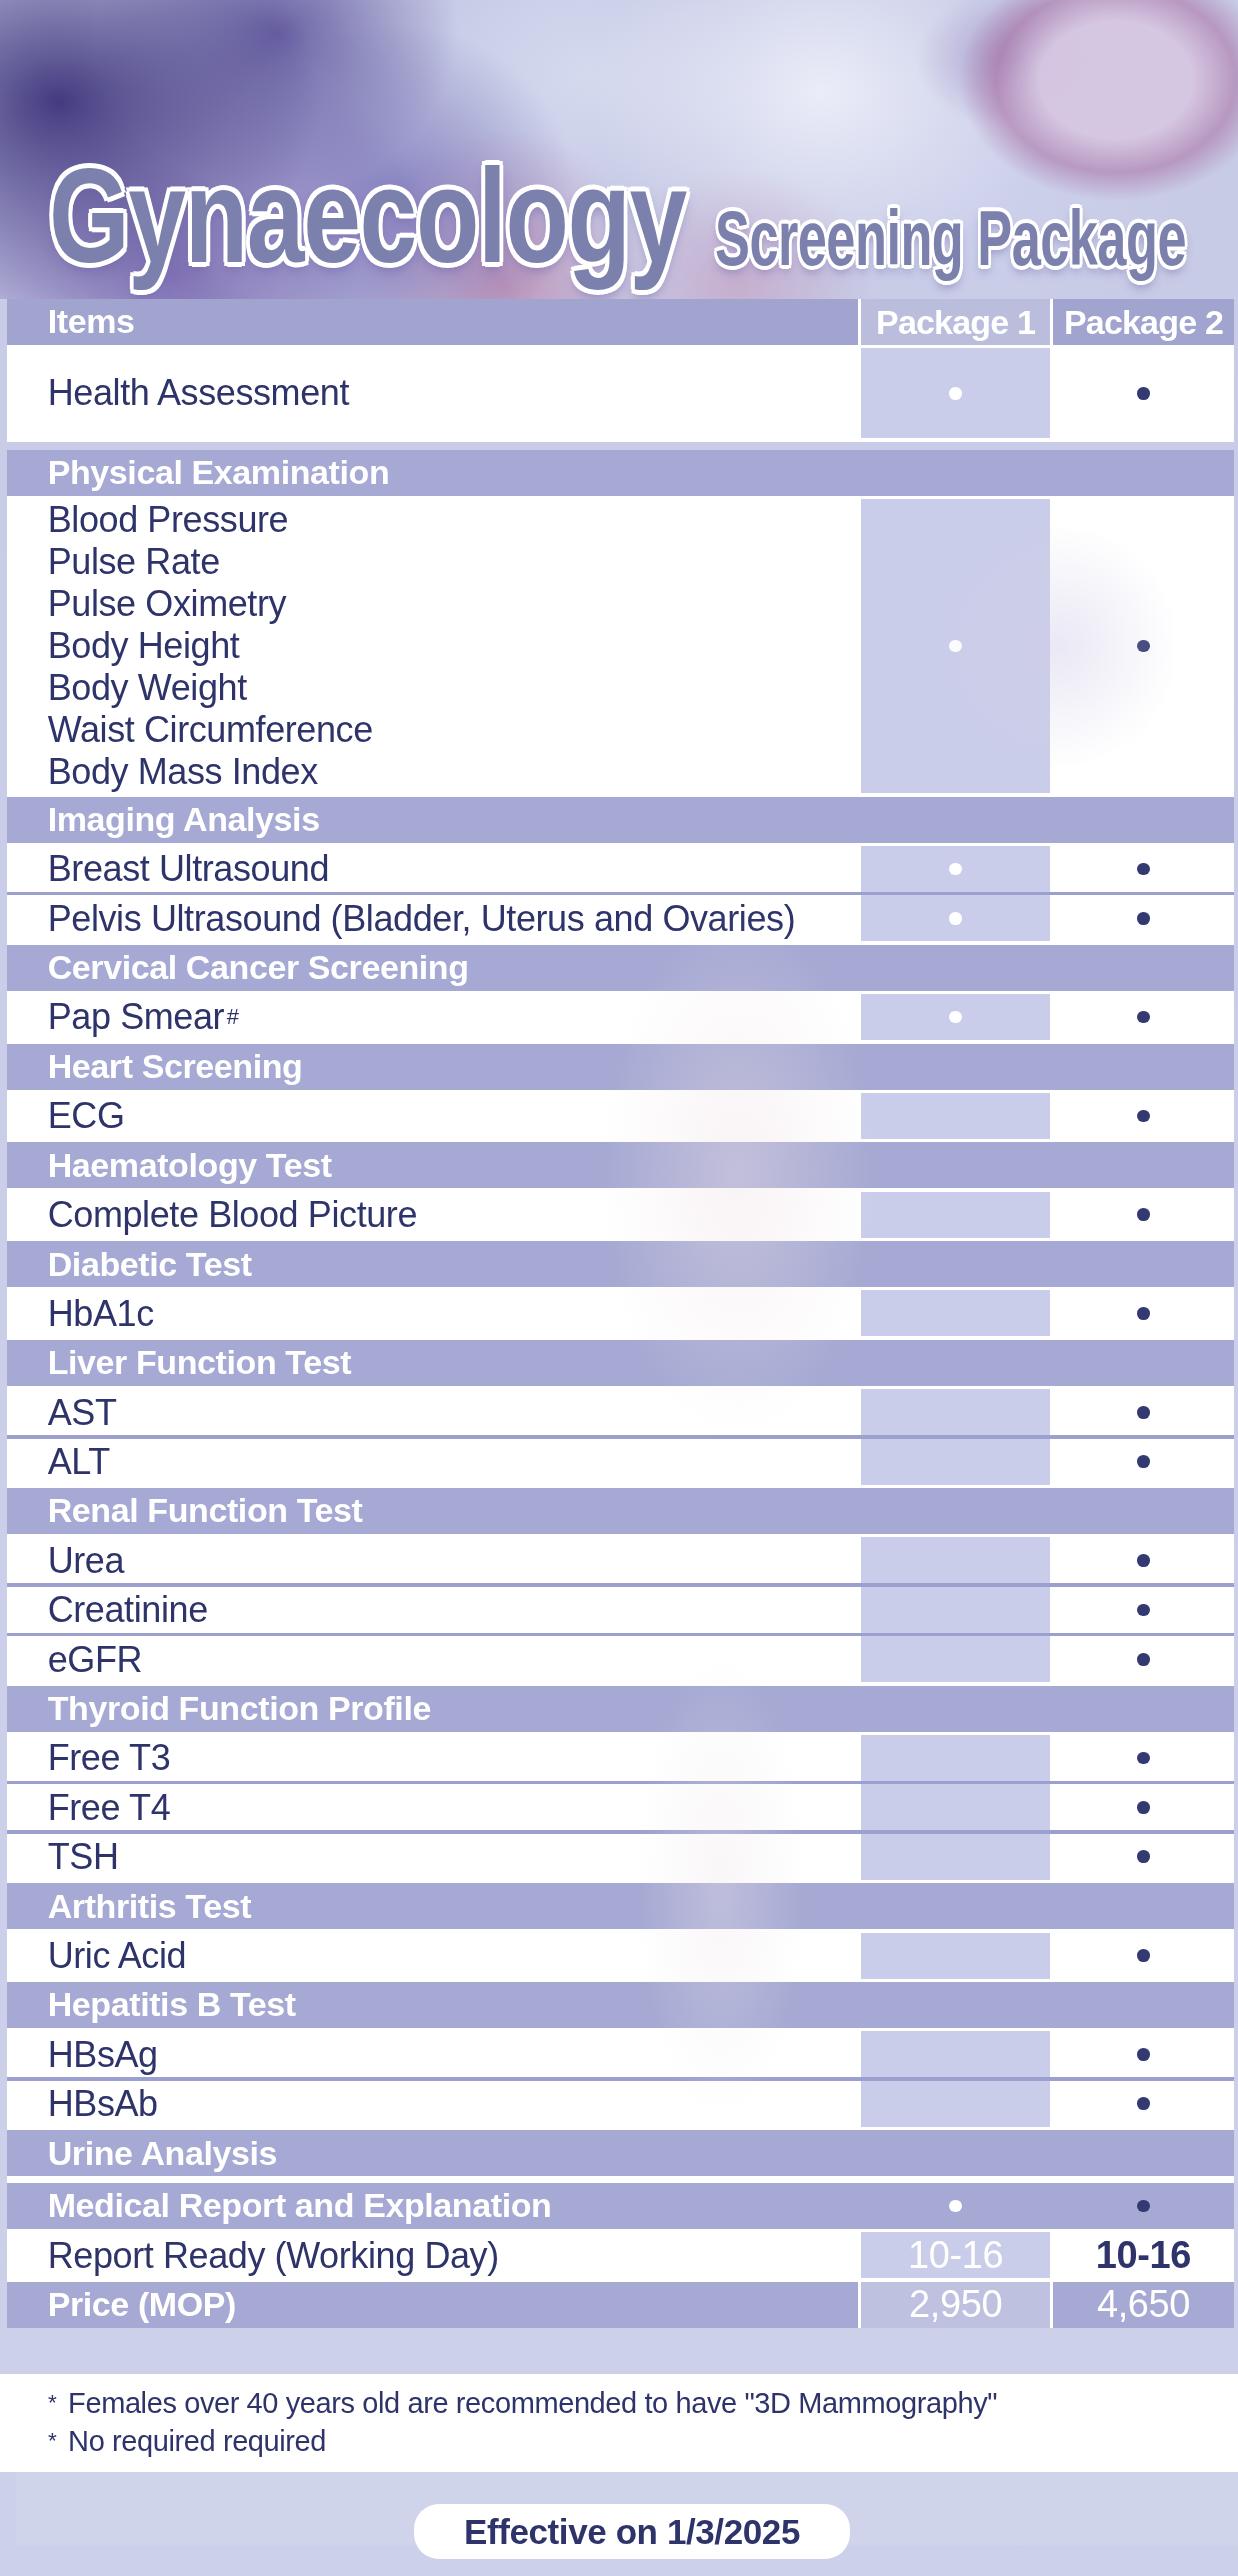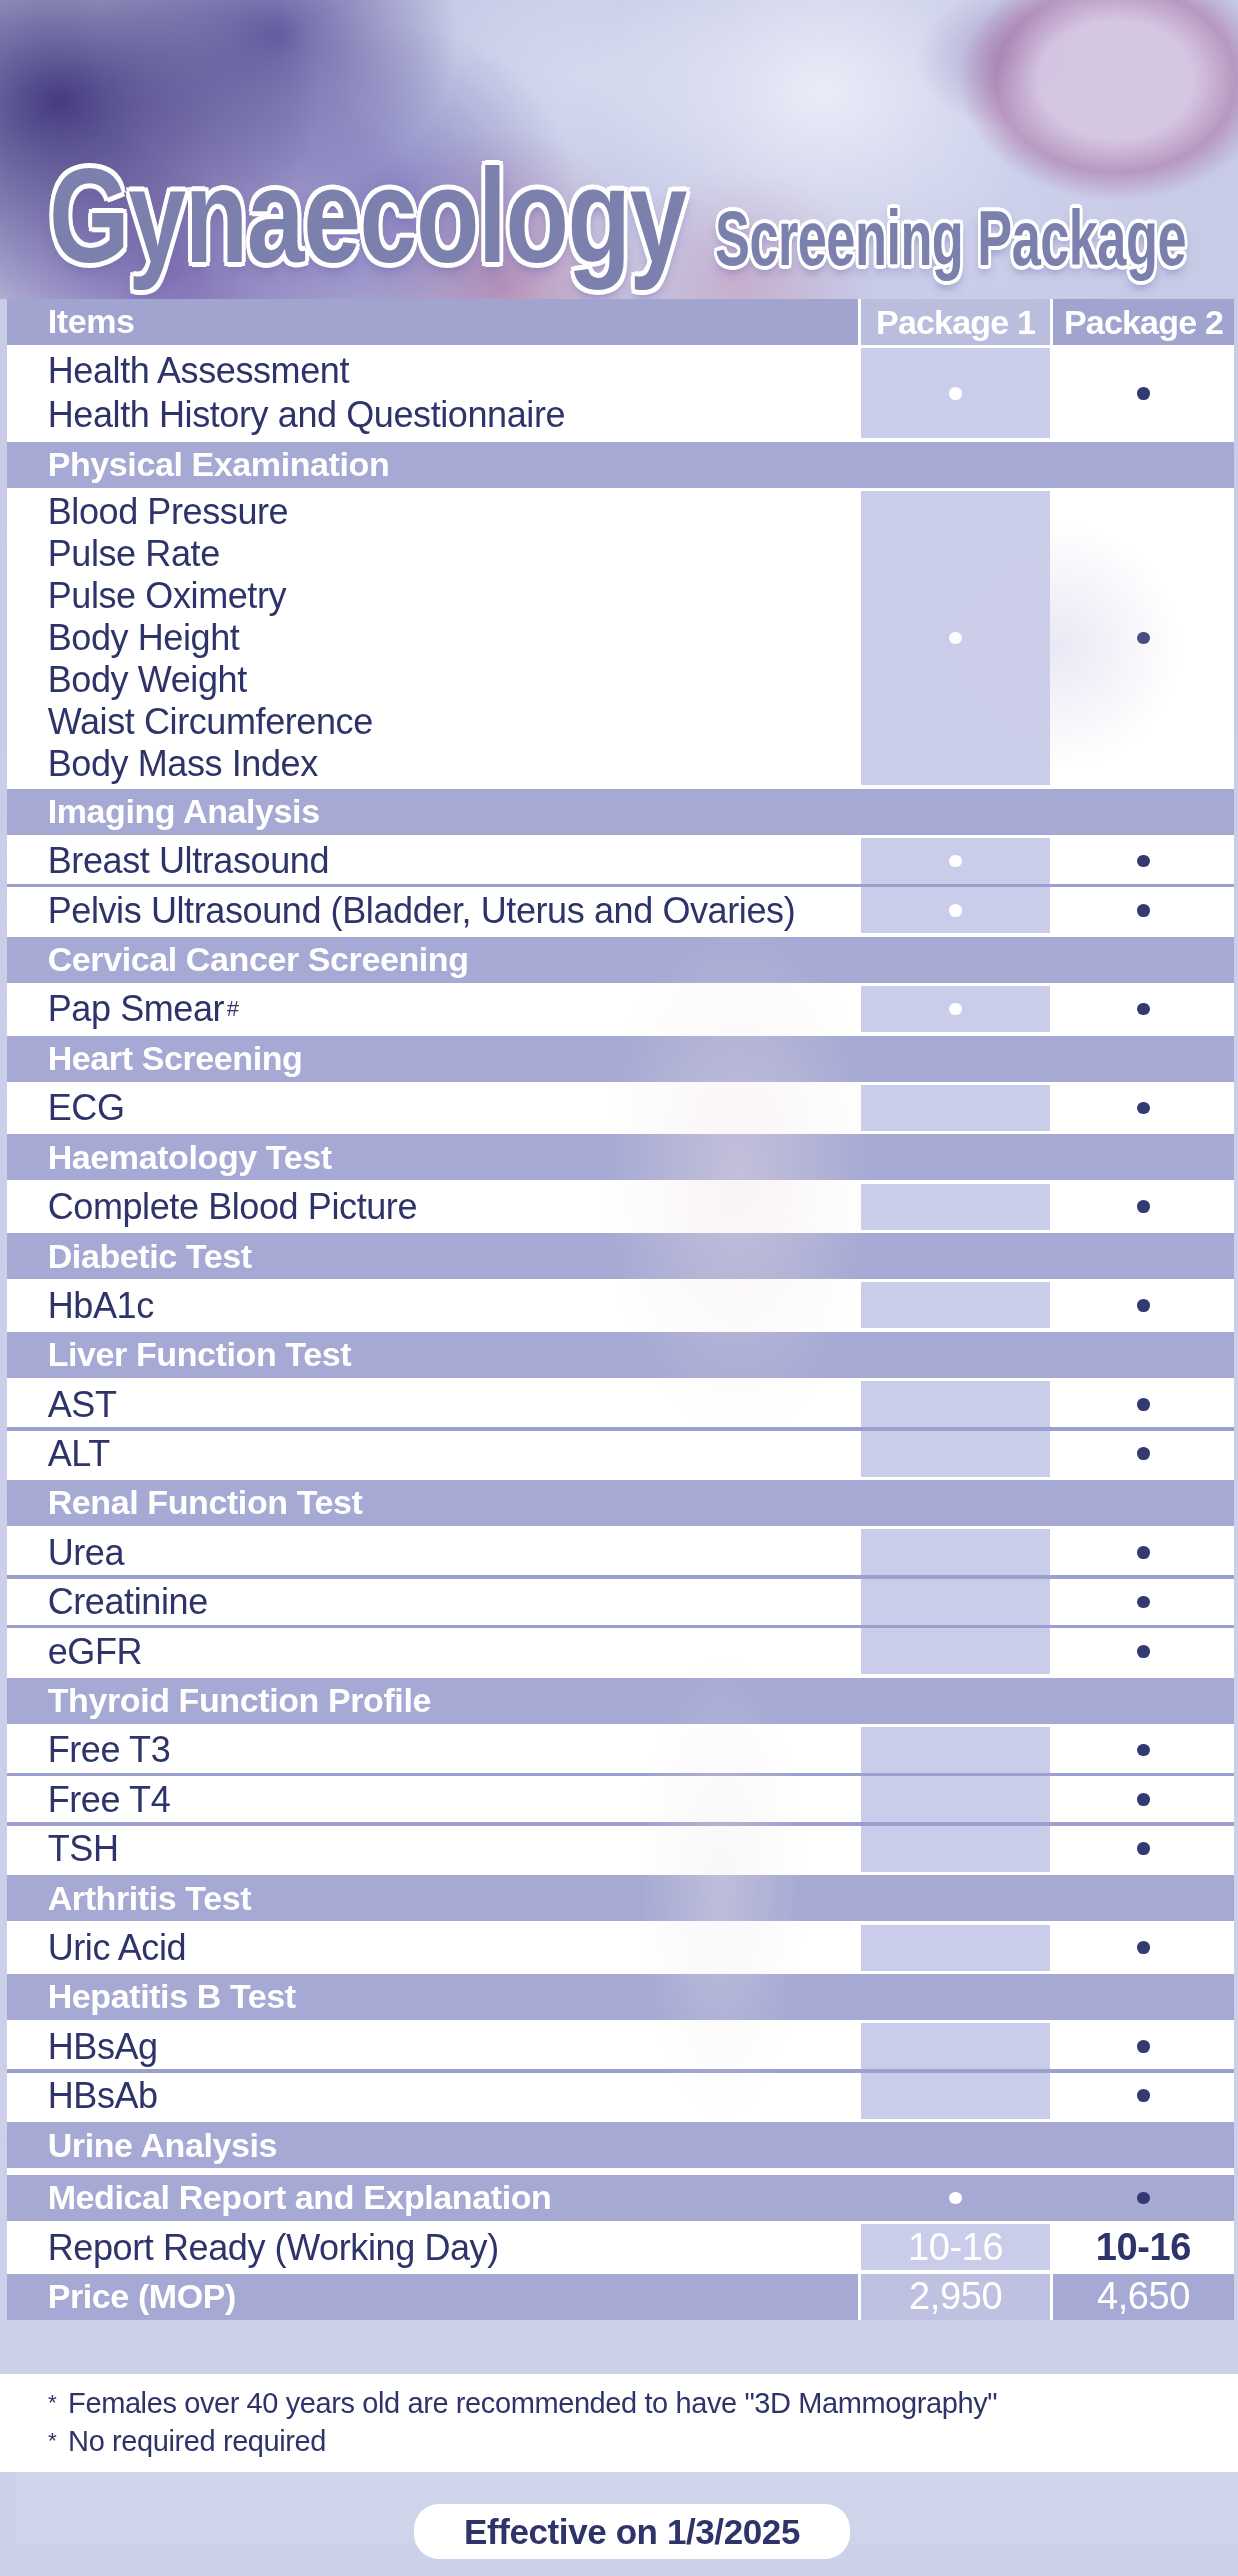--- a/index.html
+++ b/index.html
@@ -98,34 +98,33 @@
       <div class="c c-p1">Package 1</div>
       <div class="c c-gap"></div>
       <div class="c c-p2">Package 2</div>
     </div>
     <div id="blocks">
         <div class="spacer" style="height: 3.4px; background: rgb(255, 255, 255);"></div>
         <div class="block row row1" style="height: 90px;">
           <div class="c c-items">
             <div class="lines">
               <div class="line">Health Assessment</div>
-              <div class="line">Health History and Questionnaire</div>
             </div>
           </div>
           <div class="c c-gap"></div>
           <div class="c c-p1">
             <span class="dot dot-w"></span>
           </div>
           <div class="c c-gap"></div>
           <div class="c c-p2">
             <span class="dot dot-n"></span>
           </div>
         </div>
         <div class="spacer" style="height: 3.4px; background: rgb(255, 255, 255);"></div>
-        <div class="block band" style="height: 46px;">
+        <div class="block band" style="height: 46px; margin-top: 8px;">
           <div class="c c-items">
             <span class="lbl">Physical Examination</span>
           </div>
           <div class="c c-gap"></div>
           <div class="c c-p1"></div>
           <div class="c c-gap"></div>
           <div class="c c-p2"></div>
         </div>
         <div class="spacer" style="height: 3.4px; background: rgb(255, 255, 255);"></div>
         <div class="block row" style="height: 294px;">

